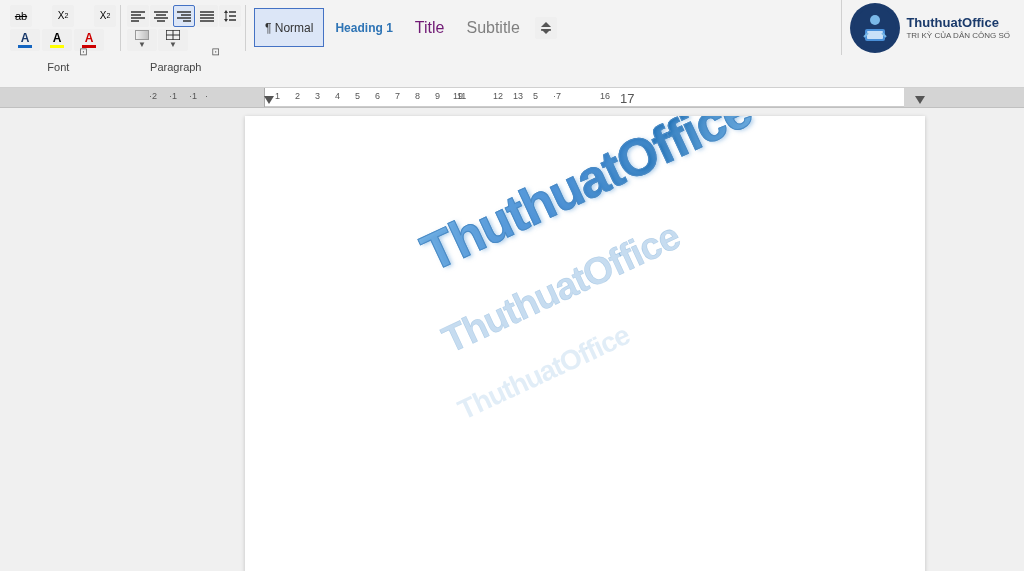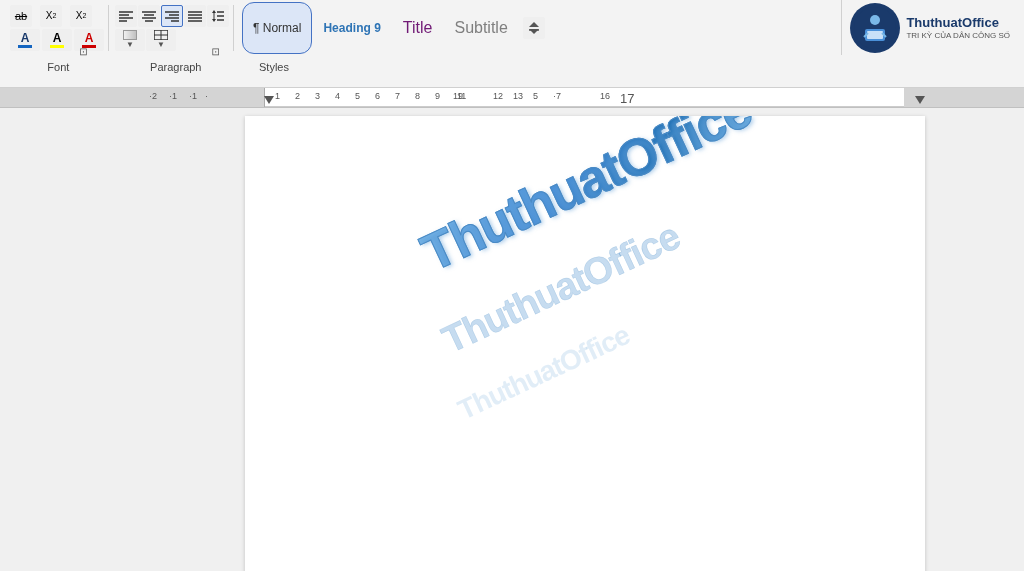--- a/index.html
+++ b/index.html
@@ -37,25 +37,25 @@
       flex: 1;
       height: 46px;
       padding: 0 6px;
     }
 
     .style-btn {
       display: flex;
       align-items: center;
       padding: 2px 10px;
       border: 1px solid transparent;
-      border-radius: 12px;
+      border-radius: 0;
       cursor: pointer;
       background: transparent;
       font-size: 12px;
-      height: 52px;
+      height: 39px;
       white-space: nowrap;
     }
     .style-btn.active { background: #dce6f7; border-color: #4472c4; }
 
     .style-normal { font-size: 12px; color: #333; }
     .style-nospace { font-size: 12px; color: #333; }
     .style-h1 { font-size: 13px; font-weight: bold; color: #2e74b5; }
     .style-h2 { font-size: 12px; font-weight: bold; color: #2e74b5; }
     .style-title { font-size: 16px; color: #701a75; }
     .style-subtitle { font-size: 16px; color: #7f7f7f; }
@@ -225,21 +225,21 @@
 </head>
 <body>
 
 <div class="ribbon">
 
   <div class="ribbon-toolbar">
 
     <div class="toolbar-group">
 
       <div style="display:flex; flex-direction:column; gap:2px;">
-        <div style="display:flex; gap:8px;">
+        <div style="display:flex; gap:20px;">
           <button class="fmt-btn" style="font-size:11px; text-decoration:line-through;">ab</button>
           <button class="fmt-btn" style="font-size:10px;">X<sub style="font-size:7px;">2</sub></button>
           <button class="fmt-btn" style="font-size:10px;">X<sup style="font-size:7px;">2</sup></button>
         </div>
         <div style="display:flex; gap:2px;">
           <button class="fmt-btn" style="width:30px; display:flex; flex-direction:column; align-items:center;">
             <span style="font-size:12px; font-weight:bold; color:#1a3a6b;">A</span>
             <div style="width:14px; height:3px; background:#1565c0;"></div>
           </button>
           <button class="fmt-btn" style="width:30px; display:flex; flex-direction:column; align-items:center;">
@@ -314,21 +314,21 @@
           </button>
         </div>
       </div>
     </div>
 
     <div class="styles-group">
       <button class="style-btn active style-normal">
         <span>¶ Normal</span>
       </button>
       <button class="style-btn style-h2">
-        <span>Heading 9</span>
+        <span>Heading 1</span>
       </button>
       <button class="style-btn style-title">
         <span>Title</span>
       </button>
       <button class="style-btn style-subtitle">
         <span>Subtitle</span>
       </button>
       <button class="fmt-btn" style="margin-left:4px;">
         <svg width="12" height="16" viewBox="0 0 12 16">
             <polygon points="6,2 11,7 1,7" fill="#555"></polygon>
@@ -363,23 +363,20 @@
 
   <div class="ribbon-labels">
     <div style="width:115px; display:flex; justify-content:center; align-items:center; gap:2px;">
       <span class="ribbon-label">Font</span>
       <span style="font-size:10px; cursor:pointer; color:#555;">⊡</span>
     </div>
     <div style="width:120px; display:flex; justify-content:center; align-items:center; gap:2px;">
       <span class="ribbon-label">Paragraph</span>
       <span style="font-size:10px; cursor:pointer; color:#555;">⊡</span>
     </div>
-    <div style="flex:1; display:flex; align-items:center; padding-left:10px;">
-      <span class="ribbon-label">Styles</span>
-    </div>
   </div>
 </div>
 
 <div class="ruler">
 
   <div style="position:absolute; left:0; width:265px; height:100%; background:#d4d4d4; border-right:1px solid #aaa;"></div>
 
   <div style="position:absolute; left:265px; right:0; height:100%; background:white; border-bottom:1px solid #ccc;"></div>
 
   <div style="position:absolute; left:145px; right:0; height:100%; pointer-events:none;">

